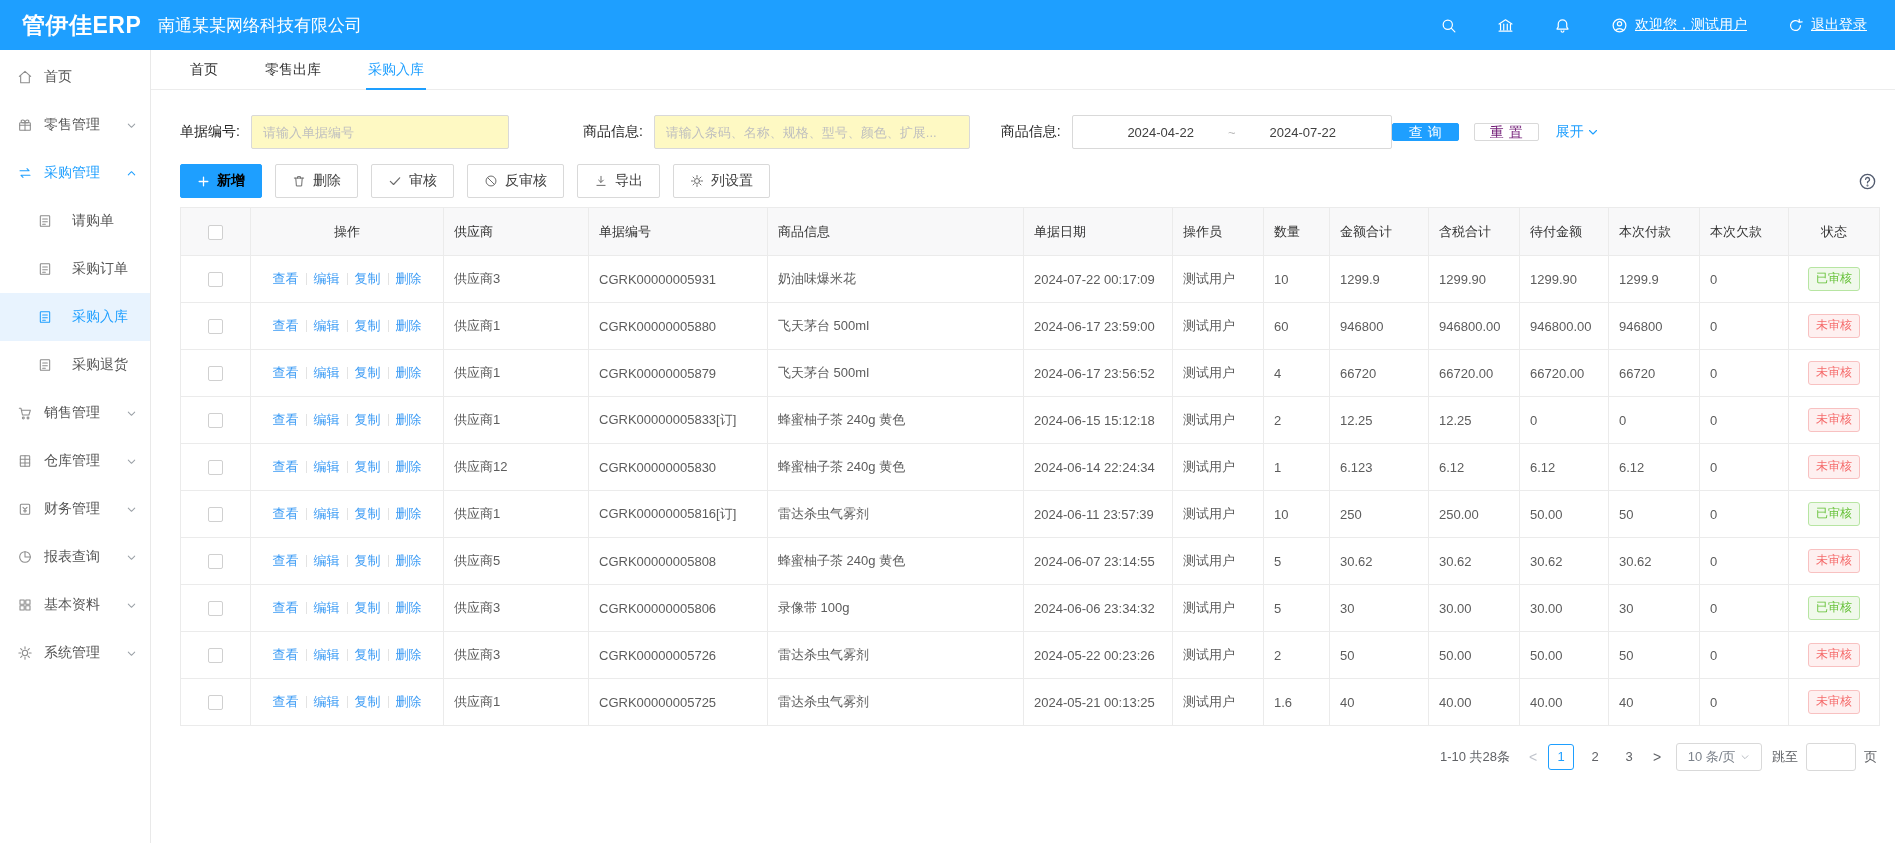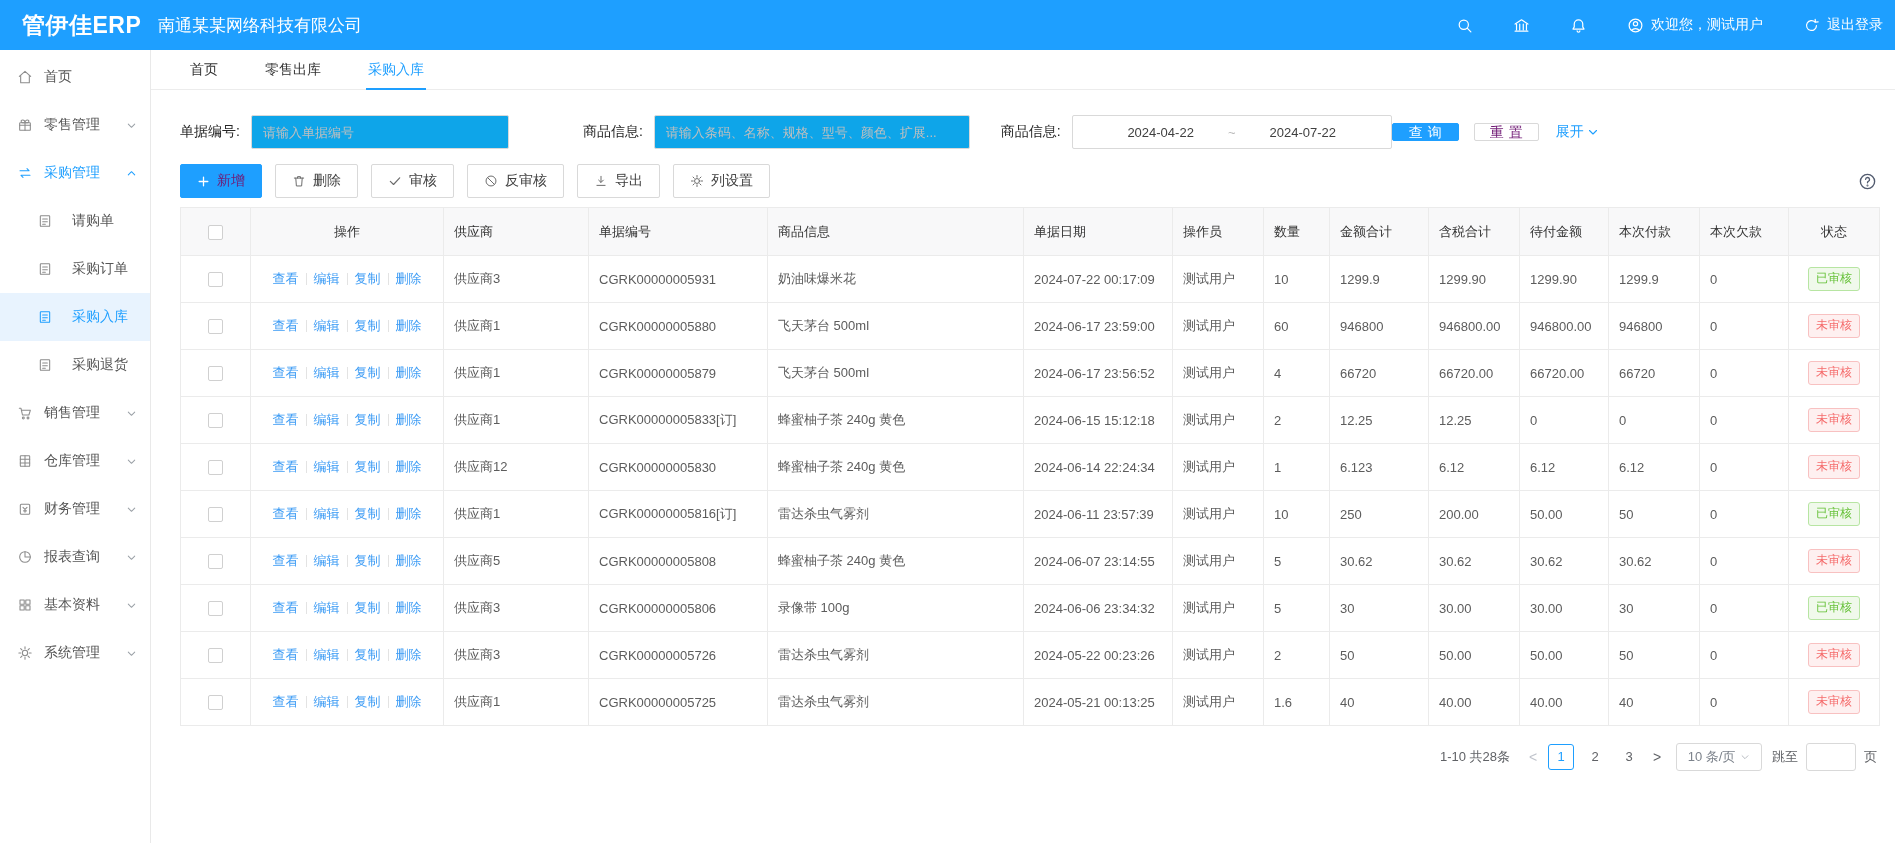--- a/index.html
+++ b/index.html
@@ -9,21 +9,21 @@
     font-family:"Liberation Sans","DejaVu Sans",sans-serif; color:#333;
     -webkit-font-smoothing:antialiased;
   }
   .ic { display:inline-flex; align-items:center; justify-content:center; }
   .ic svg { display:block; }
 
   
   .header { height:50px; background:#1e9fff; display:flex; align-items:center; color:#fff; }
   .logo { font-size:23px; font-weight:bold; padding-left:22px; width:158px; letter-spacing:.5px; cursor:pointer; }
   .company { font-size:17px; }
-  .header-right { margin-left:auto; display:flex; align-items:center; padding-right:12px; font-size:14px; }
+  .header-right { margin-left:auto; display:flex; align-items:center; padding-right:28px; font-size:14px;text-decoration:underline; }
   .hicon { margin-left:40px; cursor:pointer; }
   .huser, .hlogout { display:flex; align-items:center; gap:7px; margin-left:40px; cursor:pointer; }
 
   
   .main-wrap { display:flex; height:793px; }
   .sidebar { width:151px; border-right:1px solid #e9e9e9; padding-top:3px; flex:none; }
   .menu-item { height:48px; display:flex; align-items:center; padding-left:17px; font-size:14px; color:#565656; cursor:pointer; }
   .menu-item .mi-icon { width:16px; height:16px; margin-right:11px; color:#8c8c8c; }
   .menu-item .chev { margin-left:auto; margin-right:13px; color:#9aa0a6; }
   .menu-item.sub { padding-left:37px;gap:8px; }
@@ -35,35 +35,35 @@
 
   
   .tabbar { height:40px; border-bottom:1px solid #ececec; display:flex; padding-left:39px; flex:none; }
   .tab { display:flex; align-items:center; margin-right:47px; font-size:14px; color:#333; position:relative; cursor:pointer; }
   .tab.active { color:#1e9fff; }
   .tab.active::after { content:""; position:absolute; left:-2px; right:-2px; bottom:-1px; height:2px; background:#1e9fff; }
 
   
   .filter-row { display:flex; align-items:center; margin:25px 0 0 29px; font-size:14px; color:#262626; }
   .f-label { margin-right:11px; white-space:nowrap; }
-  .text-input { height:34px; border:1px solid #d9d9d9; border-radius:2px; padding:0 11px; font-size:13px; color:#333; outline:none; background:#0ea5e9; }
+  .text-input { height:34px; border:1px solid #d9d9d9; border-radius:2px; padding:0 11px; font-size:13px; color:#333; outline:none; background:#fef9c3; }
   .text-input::placeholder { color:#bfbfbf; }
   .order-input { width:258px; margin-right:74px; }
   .product-input { width:316px; margin-right:31px; }
   .date-box { width:320px; height:34px; border:1px solid #d9d9d9; border-radius:2px; display:flex; align-items:center; justify-content:center; gap:34px; font-size:13px; color:#404040; cursor:pointer; background:#fff; }
   .btn { height:18px; border-radius:2px; font-size:14px; cursor:pointer; }
   .btn-primary { background:#1e9fff; border:1px solid #1e9fff; color:#fff; padding:0 11px 0 16px; letter-spacing:5px; }
   .btn-plain { background:#fff; border:1px solid #d9d9d9; color:#701a75; padding:0 10px 0 15px; letter-spacing:5px; margin-left:15px; }
   .expand-link { color:#1e9fff; margin-left:17px; display:flex; align-items:center; gap:3px; cursor:pointer; }
 
   
   .toolbar { display:flex; align-items:center; margin:15px 18px 0 29px; }
   .tb-btn { height:34px; display:inline-flex; align-items:center; gap:7px; border:1px solid #d9d9d9; background:#fff; color:#404040; border-radius:2px; padding:0 16px; font-size:14px; margin-right:13px; cursor:pointer; }
   .tb-btn .ic { color:#6b6b6b; }
-  .tb-btn.primary { background:#1e9fff; border-color:#1e9fff; color:#701a75; }
+  .tb-btn.primary { background:#1e9fff; border-color:#1e9fff; color:#000000;font-weight:bold; }
   .tb-btn.primary .ic { color:#fff; }
   .help-circle { margin-left:auto; color:#515a6e; cursor:pointer; }
 
   
   .table-wrap { margin:9px 18px 0 29px; }
   table { border-collapse:collapse; table-layout:fixed; width:1699px; font-size:13px;padding-left:36px; }
   th, td { border:1px solid #ebebeb; padding:0 0 0 10px; text-align:left; overflow:hidden; white-space:nowrap; }
   th { background:#f8f8f9; color:#333; font-weight:400; height:48px; }
   td { height:47px; color:#5c5c5c; }
   th.center, td.center { text-align:center; padding:0; }
@@ -574,21 +574,21 @@
                   <a class="action-link">删除</a>
                 </div>
               </td>
               <td><span>供应商1</span></td>
               <td><span>CGRK00000005816[订]</span></td>
               <td><span>雷达杀虫气雾剂</span></td>
               <td><span>2024-06-11 23:57:39</span></td>
               <td><span>测试用户</span></td>
               <td><span>10</span></td>
               <td><span>250</span></td>
-              <td><span>200.00</span></td>
+              <td><span>250.00</span></td>
               <td><span>50.00</span></td>
               <td><span>50</span></td>
               <td><span>0</span></td>
               <td class="center"><span class="badge approved">已审核</span></td>
             </tr>
             <tr>
               <td class="center"><span class="cb"></span></td>
               <td class="center">
                 <div class="op-cell">
                   <a class="action-link">查看</a>

